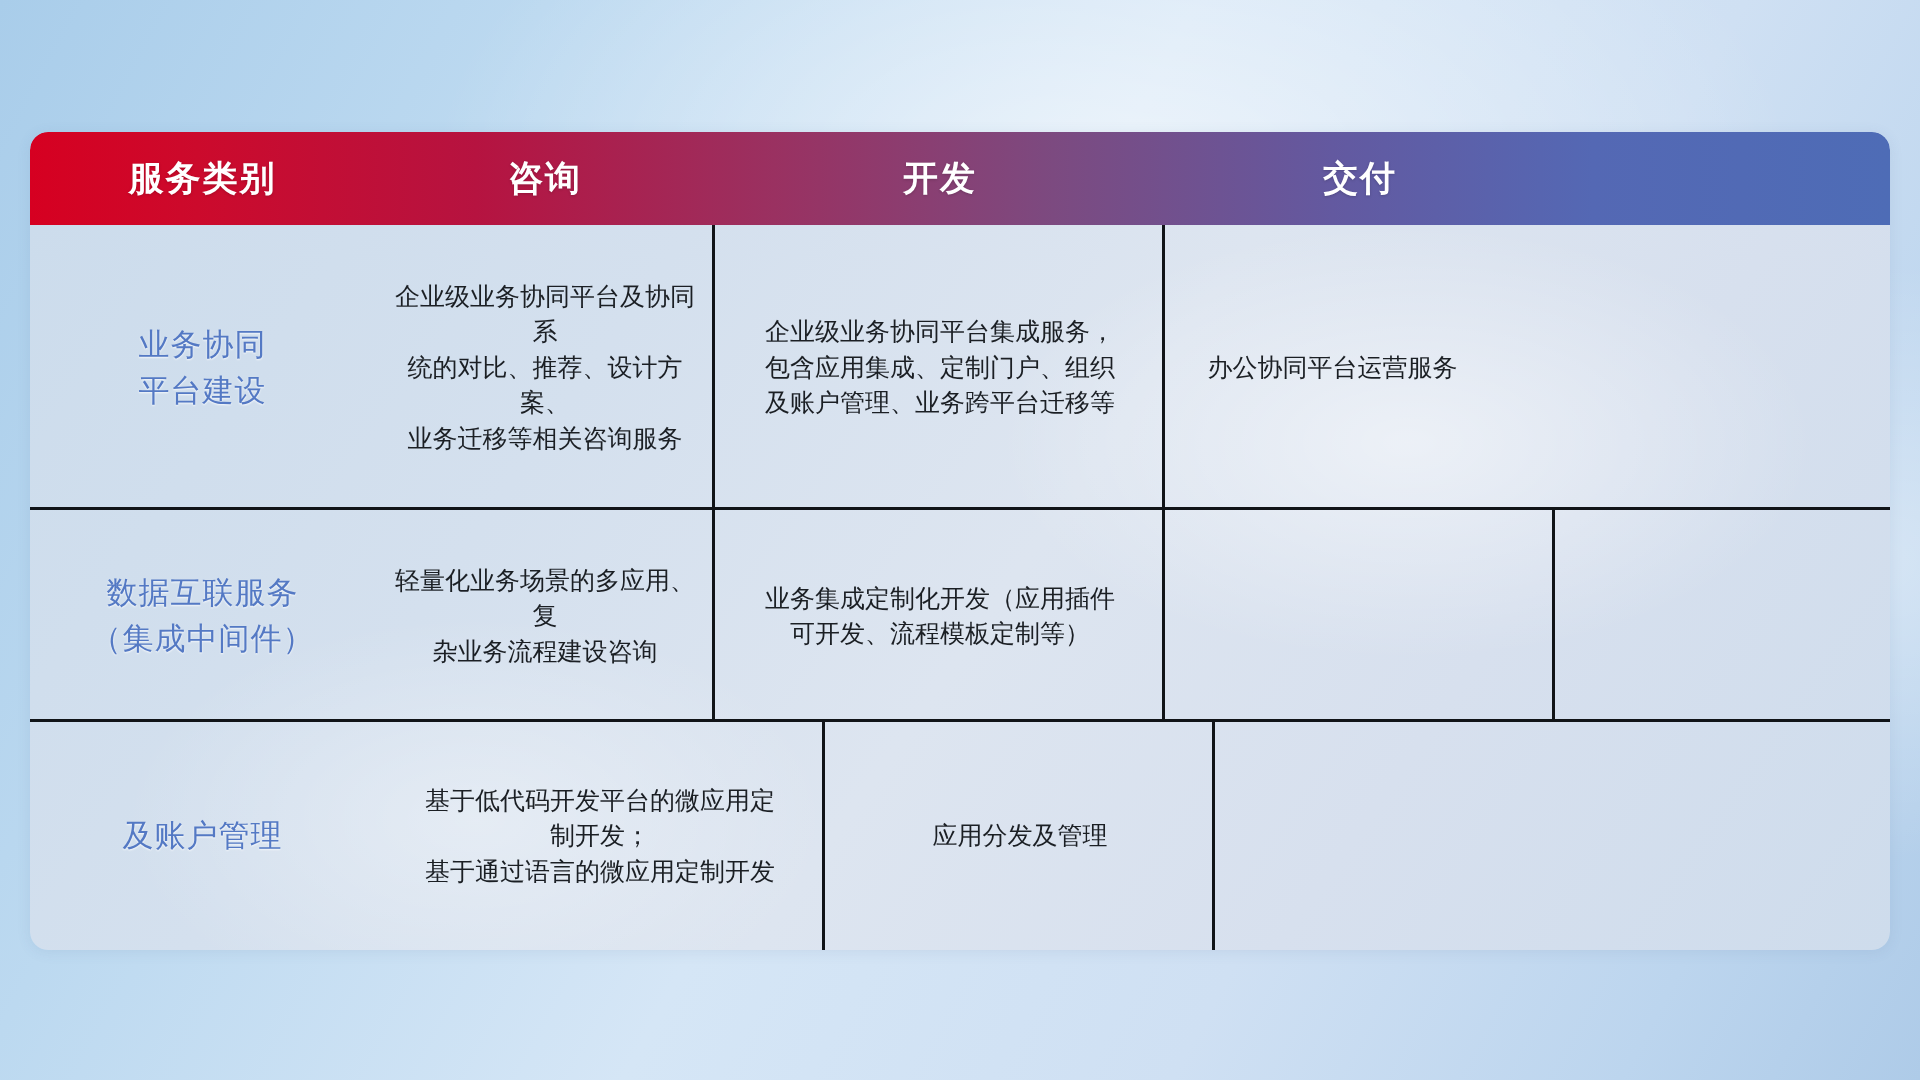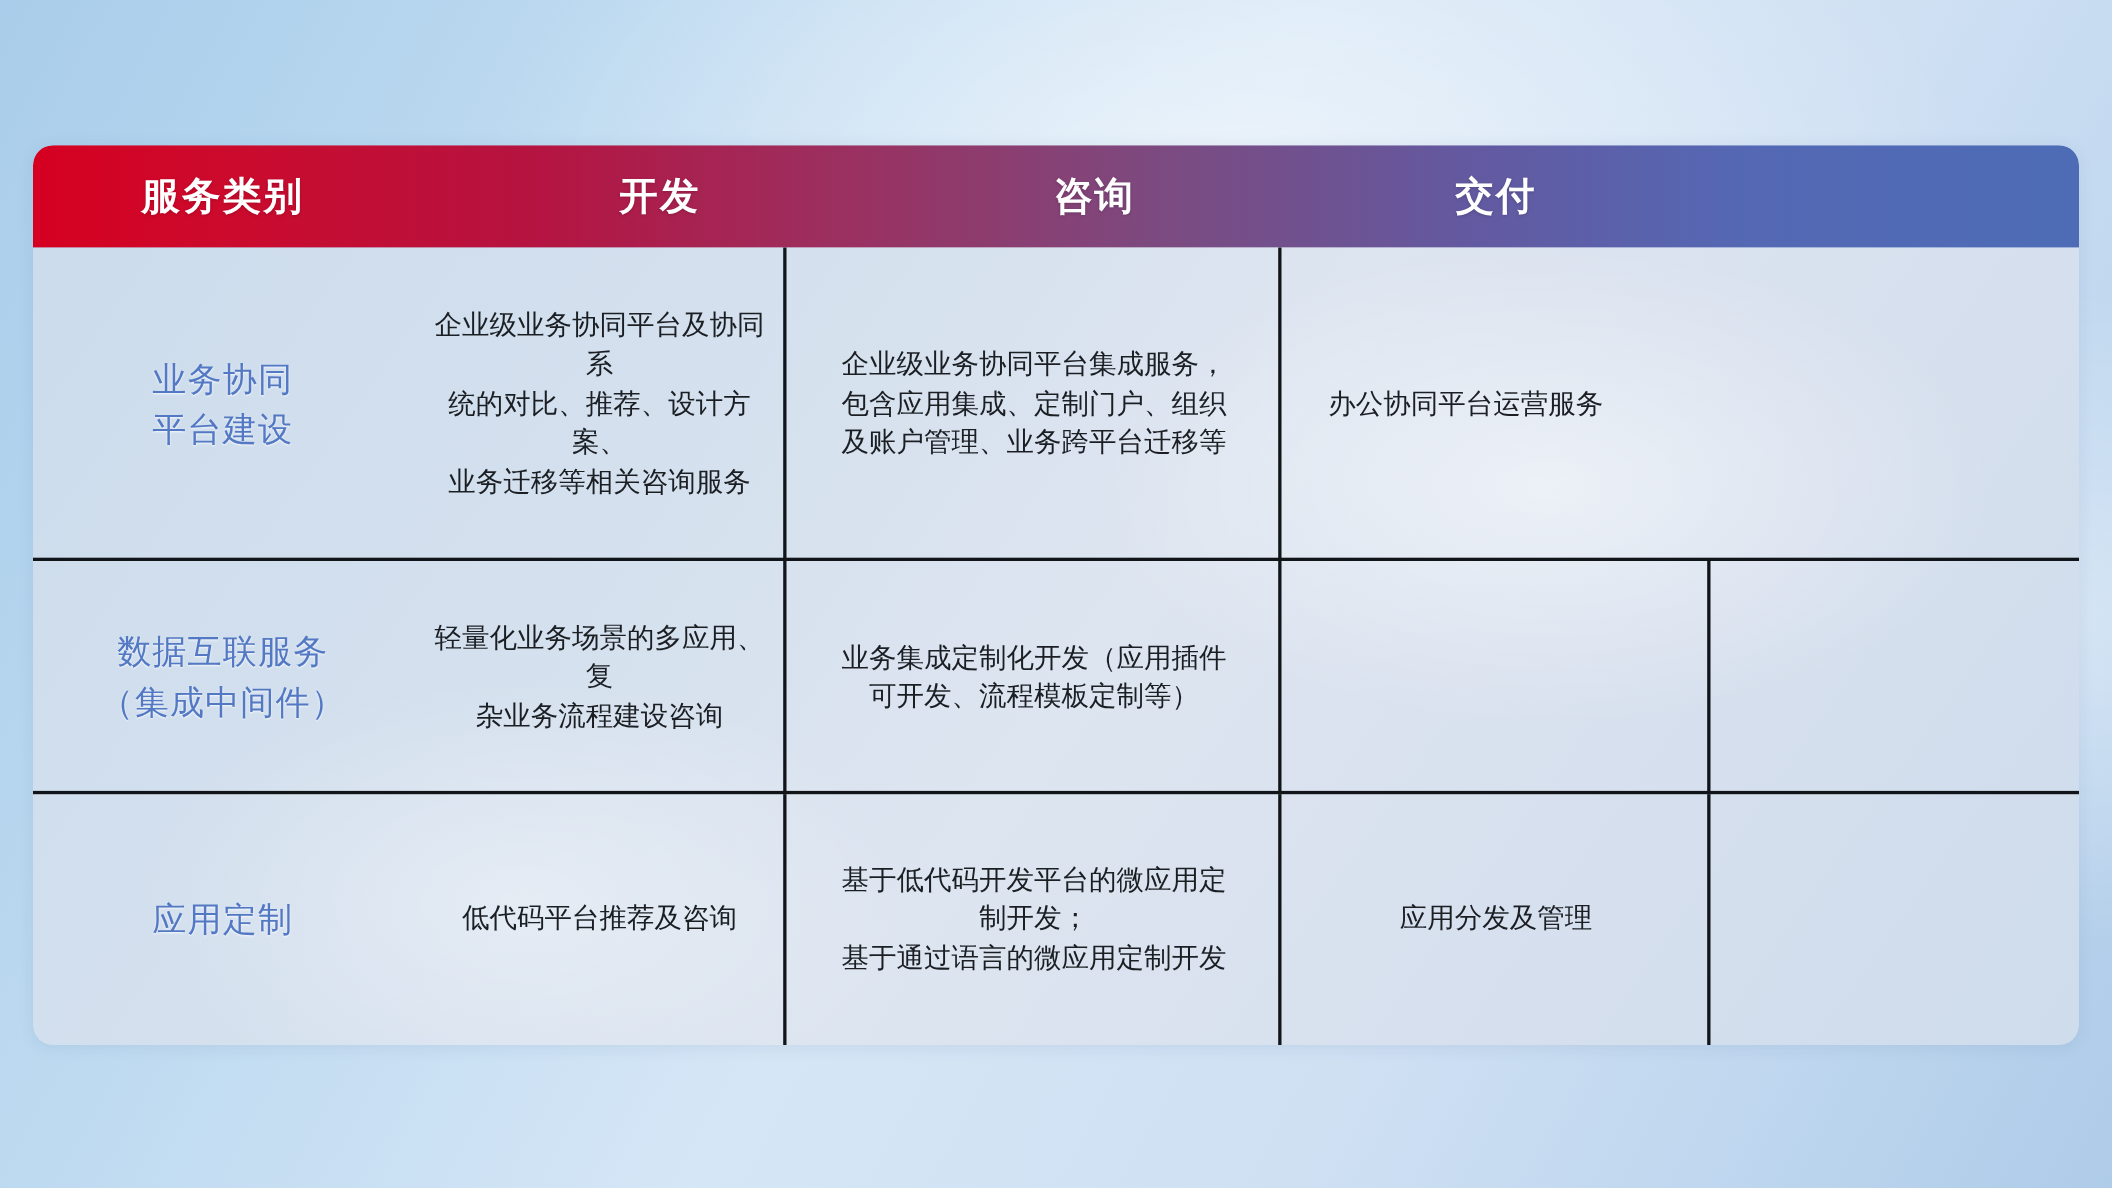--- a/index.html
+++ b/index.html
@@ -101,22 +101,22 @@
 </style>
 </head>
 <body>
 
 <div class="stage">
 
   <div class="table-wrap">
 
     <div class="thead">
       <div class="th c1">服务类别</div>
+      <div class="th c2">咨询</div>
       <div class="th c3">开发</div>
-      <div class="th c2">咨询</div>
       <div class="th c4">交付</div>
     </div>
 
     <div class="tbody">
 
       <div class="tr r1">
         <div class="td c1 cat cellbody">业务协同
 平台建设</div>
         <div class="td c2 rule cellbody">企业级业务协同平台及协同系
 统的对比、推荐、设计方案、
@@ -132,22 +132,21 @@
 （集成中间件）</div>
         <div class="td c2 rule cellbody">轻量化业务场景的多应用、复
 杂业务流程建设咨询</div>
         <div class="td c3 rule cellbody">业务集成定制化开发（应用插件
 可开发、流程模板定制等）</div>
         <div class="td c4 rule cellbody"></div>
         <div class="td c5 cellbody"></div>
       </div>
 
       <div class="tr r3">
-        <div class="td c1 cat cellbody">应用定制</div>
-        <div class="td c2 rule cellbody">低代码平台推荐及咨询</div>
+        <div class="td c1 cat cellbody">及账户管理</div>
         <div class="td c3 rule cellbody">基于低代码开发平台的微应用定
 制开发；
 基于通过语言的微应用定制开发</div>
         <div class="td c4 rule cellbody">应用分发及管理</div>
         <div class="td c5 cellbody"></div>
       </div>
 
     </div>
   </div>
 </div>

